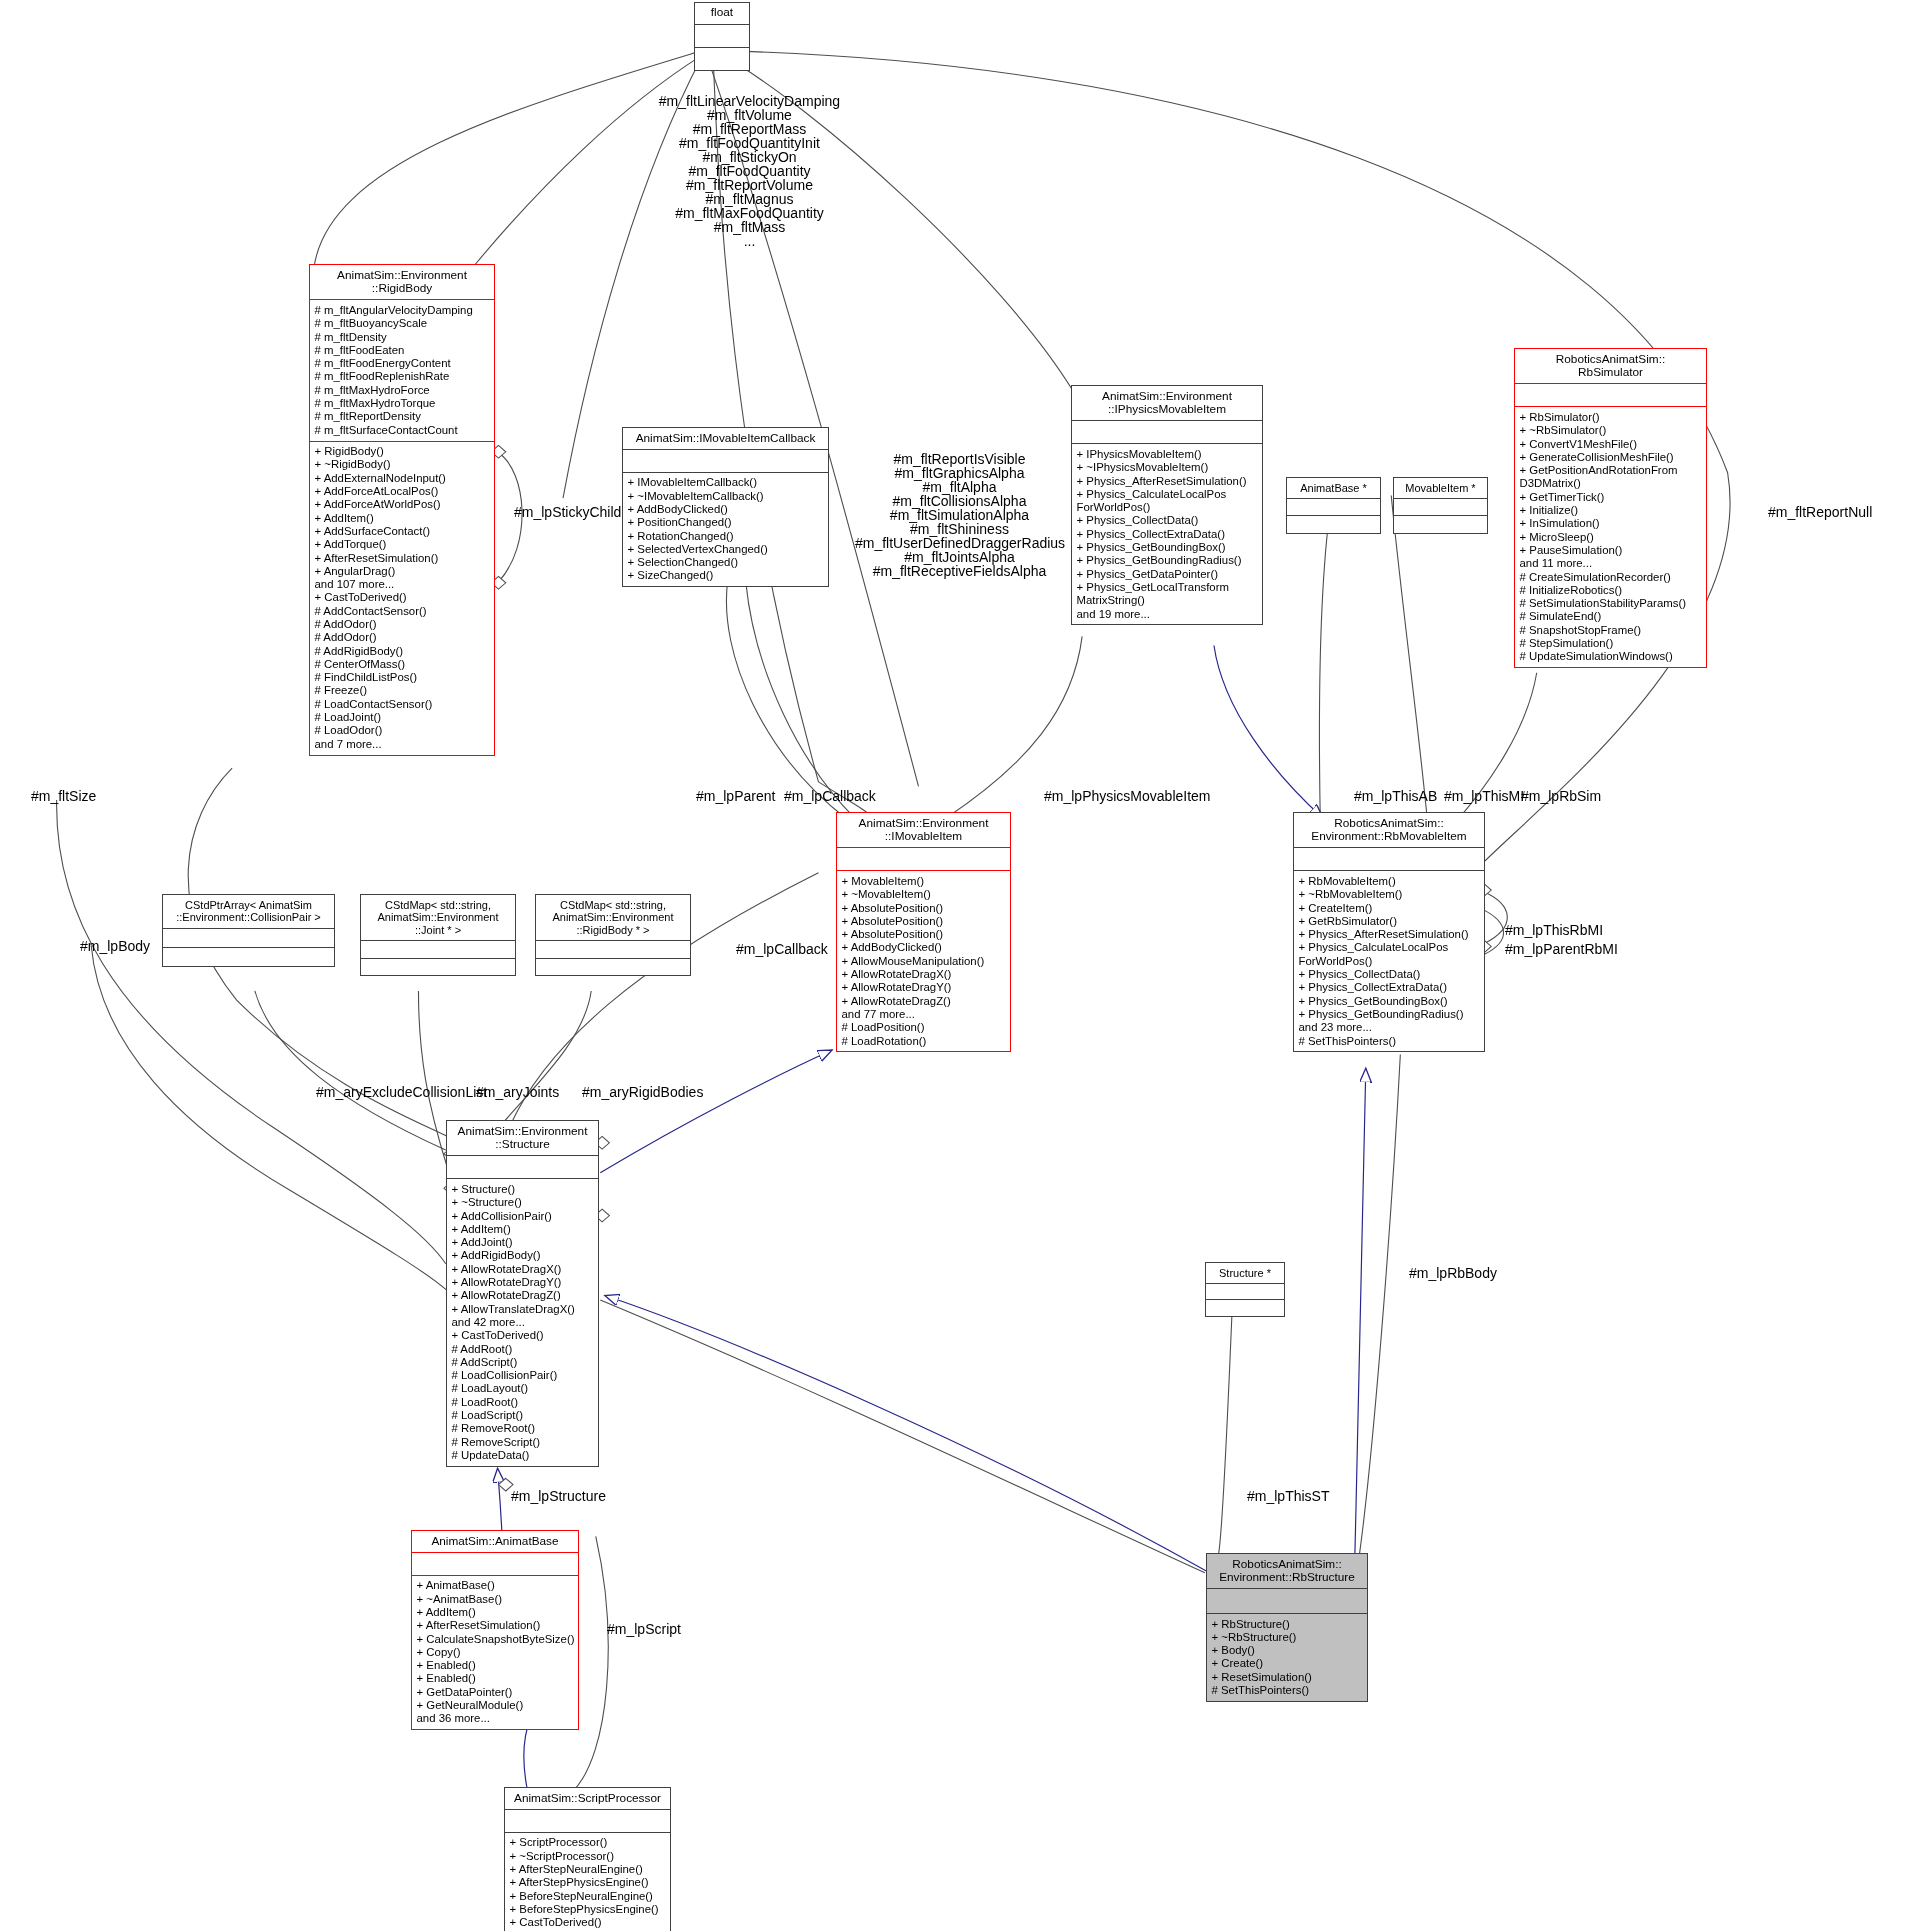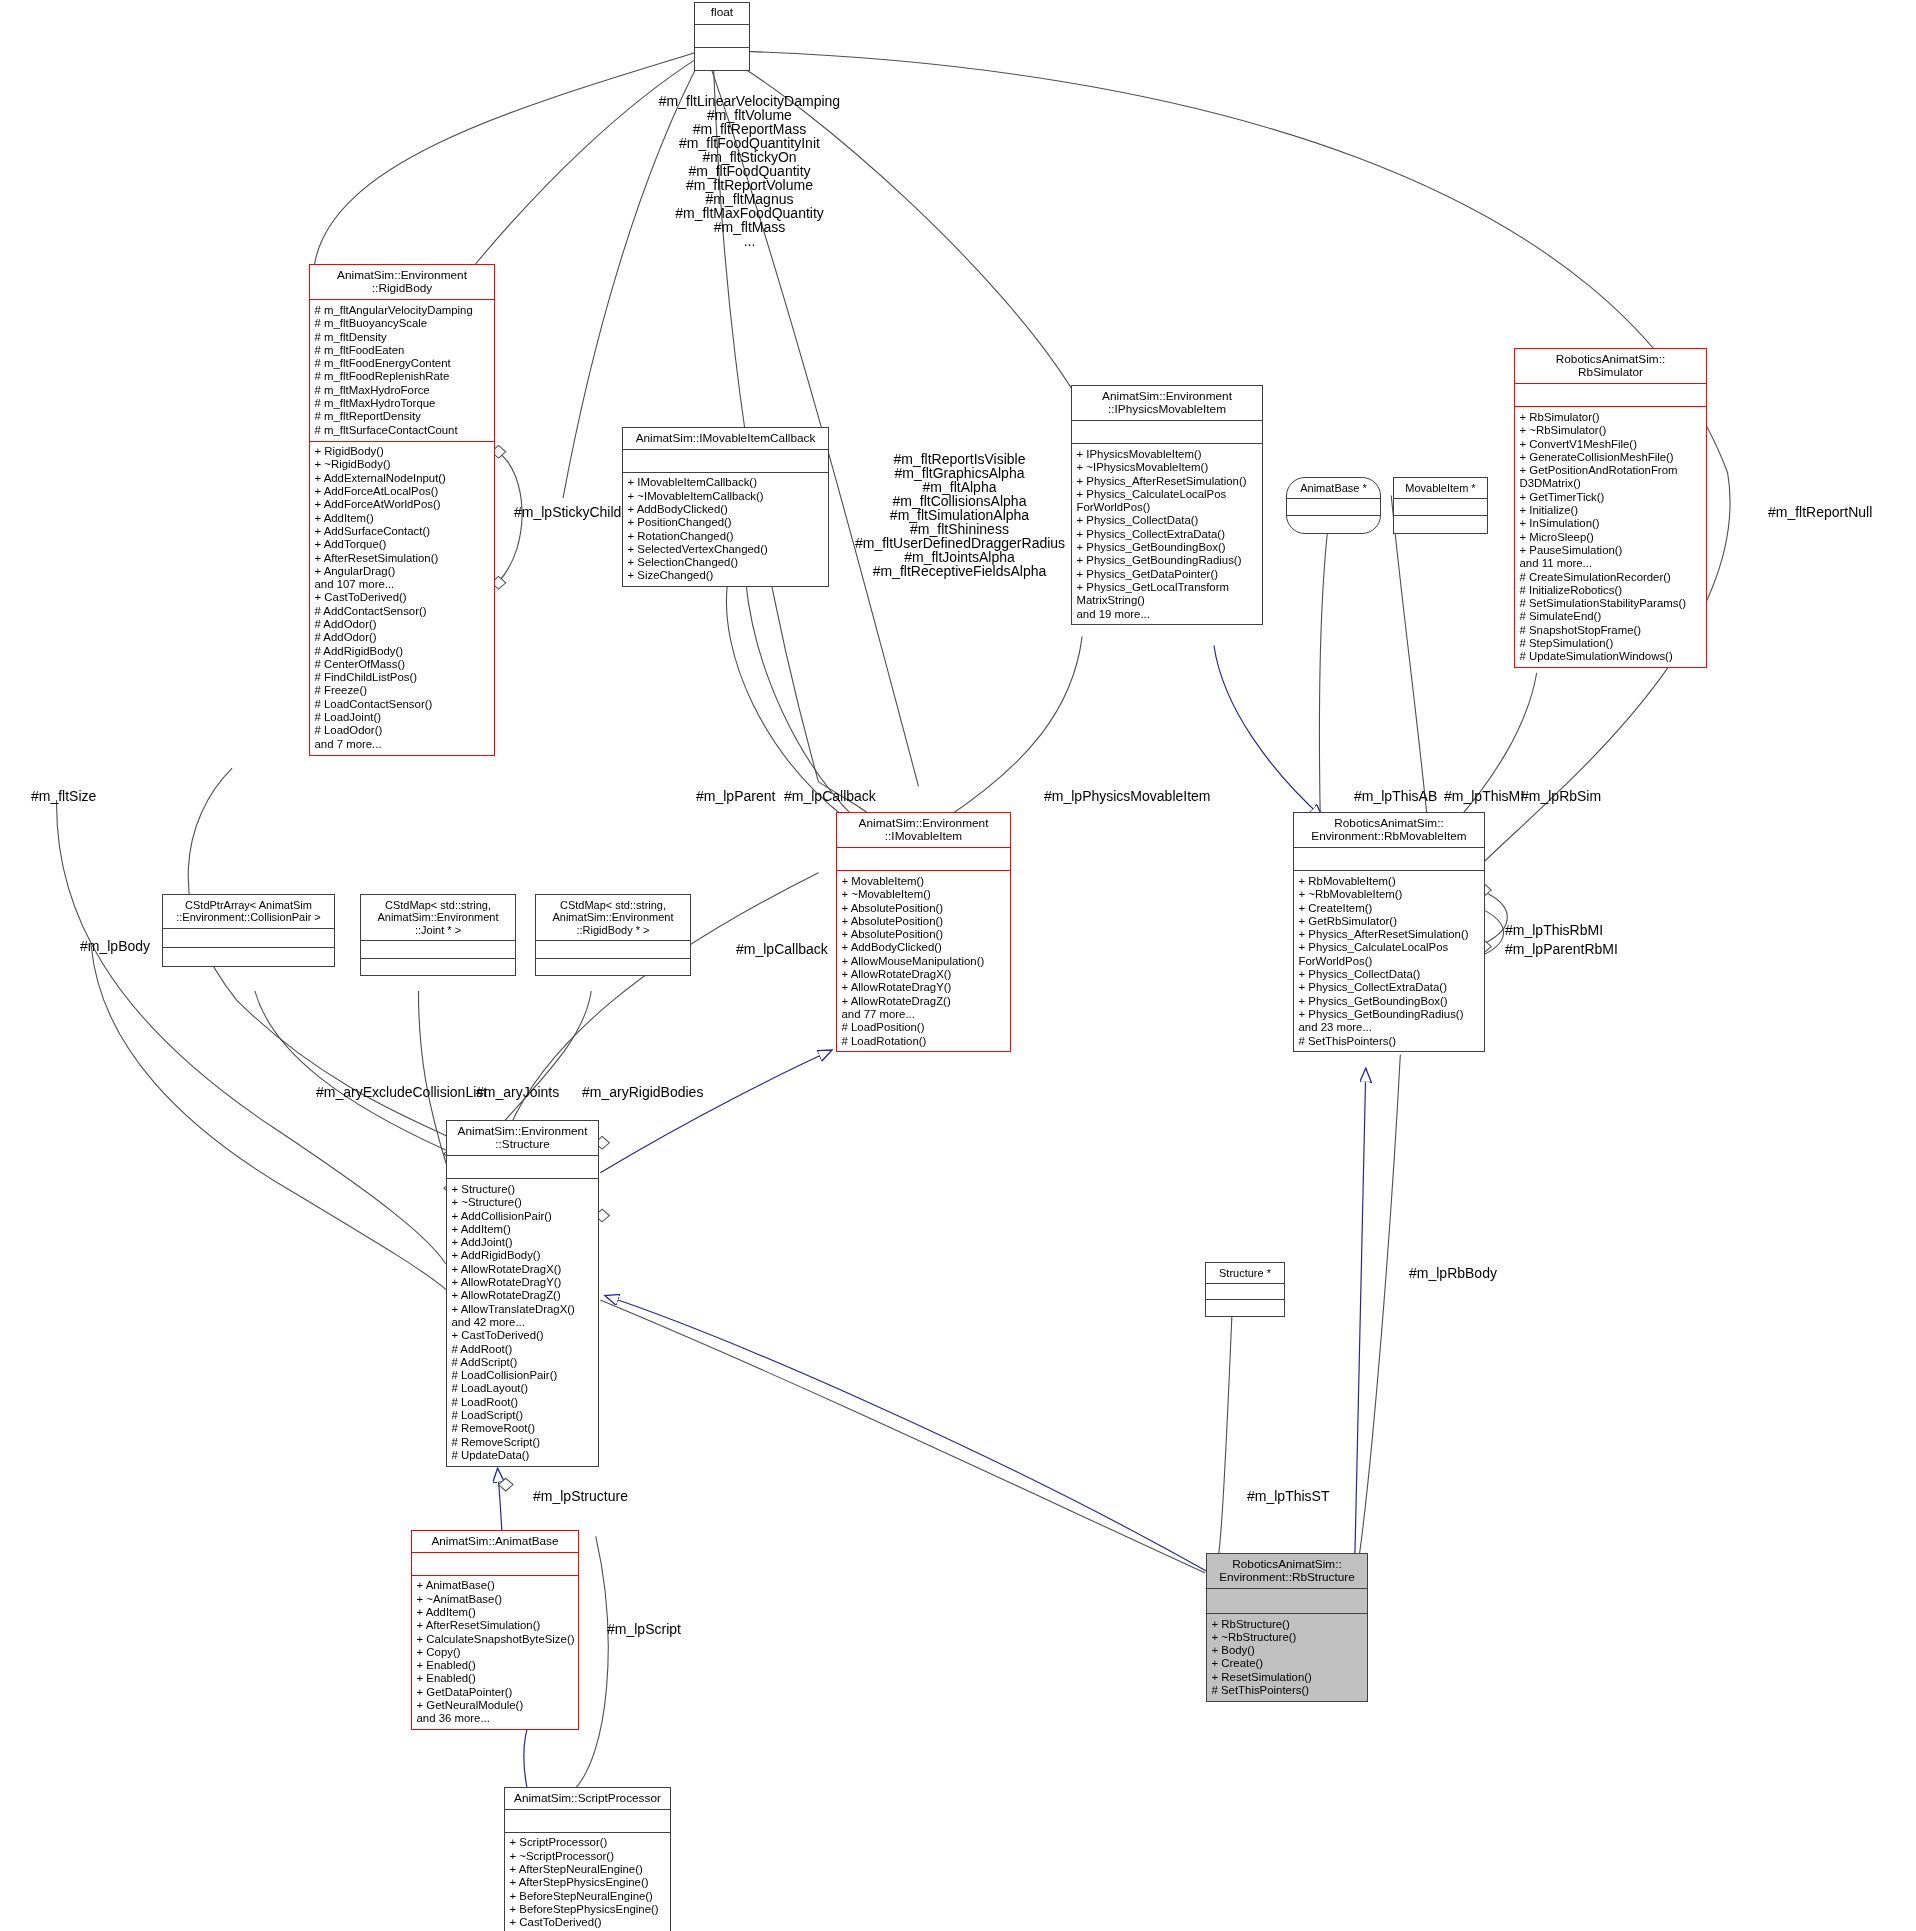--- a/index.html
+++ b/index.html
@@ -183,21 +183,21 @@
         <div>+ Physics_CollectExtraData()</div>
         <div>+ Physics_GetBoundingBox()</div>
         <div>+ Physics_GetBoundingRadius()</div>
         <div>+ Physics_GetDataPointer()</div>
         <div>+ Physics_GetLocalTransform</div>
         <div>MatrixString()</div>
         <div>and 19 more...</div>
       </div>
   </div>
 
-  <div class="cls small" style="left:1286px;top:477px;width:95px;border-radius:19px;">
+  <div class="cls small" style="left:1286px;top:477px;width:95px;">
     <div class="title">AnimatBase *</div>
     <div class="sep" style="height:16.4px"></div>
     <div class="sep" style="height:16.4px"></div>
   </div>
 
   <div class="cls small" style="left:1393px;top:477px;width:95px;">
     <div class="title">MovableItem *</div>
     <div class="sep" style="height:16.4px"></div>
     <div class="sep" style="height:16.4px"></div>
   </div>
@@ -404,19 +404,19 @@
   <div class="elabel" style="left:736px;top:942px;">#m_lpCallback</div>
   <div class="elabel" style="left:1044px;top:789px;">#m_lpPhysicsMovableItem</div>
   <div class="elabel" style="left:1354px;top:789px;">#m_lpThisAB</div>
   <div class="elabel" style="left:1444px;top:789px;">#m_lpThisMI</div>
   <div class="elabel" style="left:1521px;top:789px;">#m_lpRbSim</div>
   <div class="elabel" style="left:1505px;top:923px;">#m_lpThisRbMI</div>
   <div class="elabel" style="left:1505px;top:942px;">#m_lpParentRbMI</div>
   <div class="elabel" style="left:316px;top:1085px;text-align:center;">#m_aryExcludeCollisionList</div>
   <div class="elabel" style="left:476px;top:1085px;">#m_aryJoints</div>
   <div class="elabel" style="left:582px;top:1085px;">#m_aryRigidBodies</div>
-  <div class="elabel" style="left:533px;top:1489px;text-align:center;">#m_lpStructure</div>
+  <div class="elabel" style="left:511px;top:1489px;text-align:center;">#m_lpStructure</div>
   <div class="elabel" style="left:607px;top:1622px;">#m_lpScript</div>
   <div class="elabel" style="left:1247px;top:1489px;">#m_lpThisST</div>
   <div class="elabel" style="left:1409px;top:1266px;">#m_lpRbBody</div>
 
 </div>
 
 
 </body></html>

